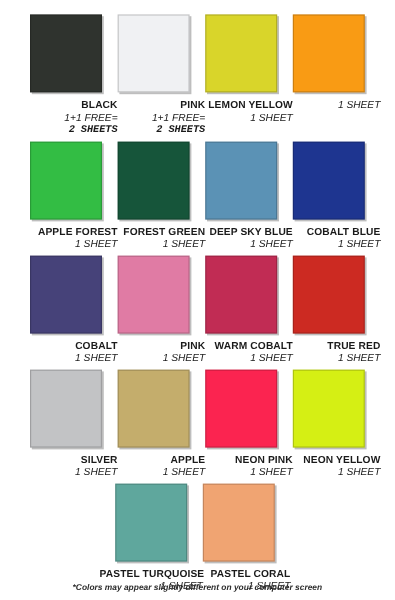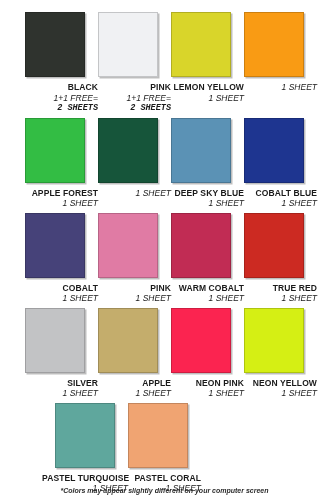--- a/index.html
+++ b/index.html
@@ -81,21 +81,21 @@
     right: 0;
     bottom: 6px;
     text-align: center;
     font-size: 7px;
     font-style: italic;
     font-weight: bold;
     color: #2b2b2b;
   }
   
   .row.last {
-    padding-left: 54px;
+    padding-left: 95px;
   }
 </style>
 </head>
 <body>
 
 <div id="sheet">
   <div class="grid">
 
     <div class="row">
       <div class="cell">
@@ -133,20 +133,21 @@
       <div class="cell">
         <div class="swatch" style="background-color: rgb(51, 189, 68);"></div>
         <div class="caption">
           <span class="name">APPLE FOREST</span>
           <span class="qty">1 SHEET</span>
         </div>
       </div>
       <div class="cell">
         <div class="swatch" style="background-color: rgb(22, 85, 58);"></div>
         <div class="caption">
+          <span class="name">FOREST  GREEN</span>
           <span class="qty">1 SHEET</span>
         </div>
       </div>
       <div class="cell">
         <div class="swatch" style="background-color: rgb(91, 146, 181);"></div>
         <div class="caption">
           <span class="name">DEEP SKY BLUE</span>
           <span class="qty">1 SHEET</span>
         </div>
       </div>

